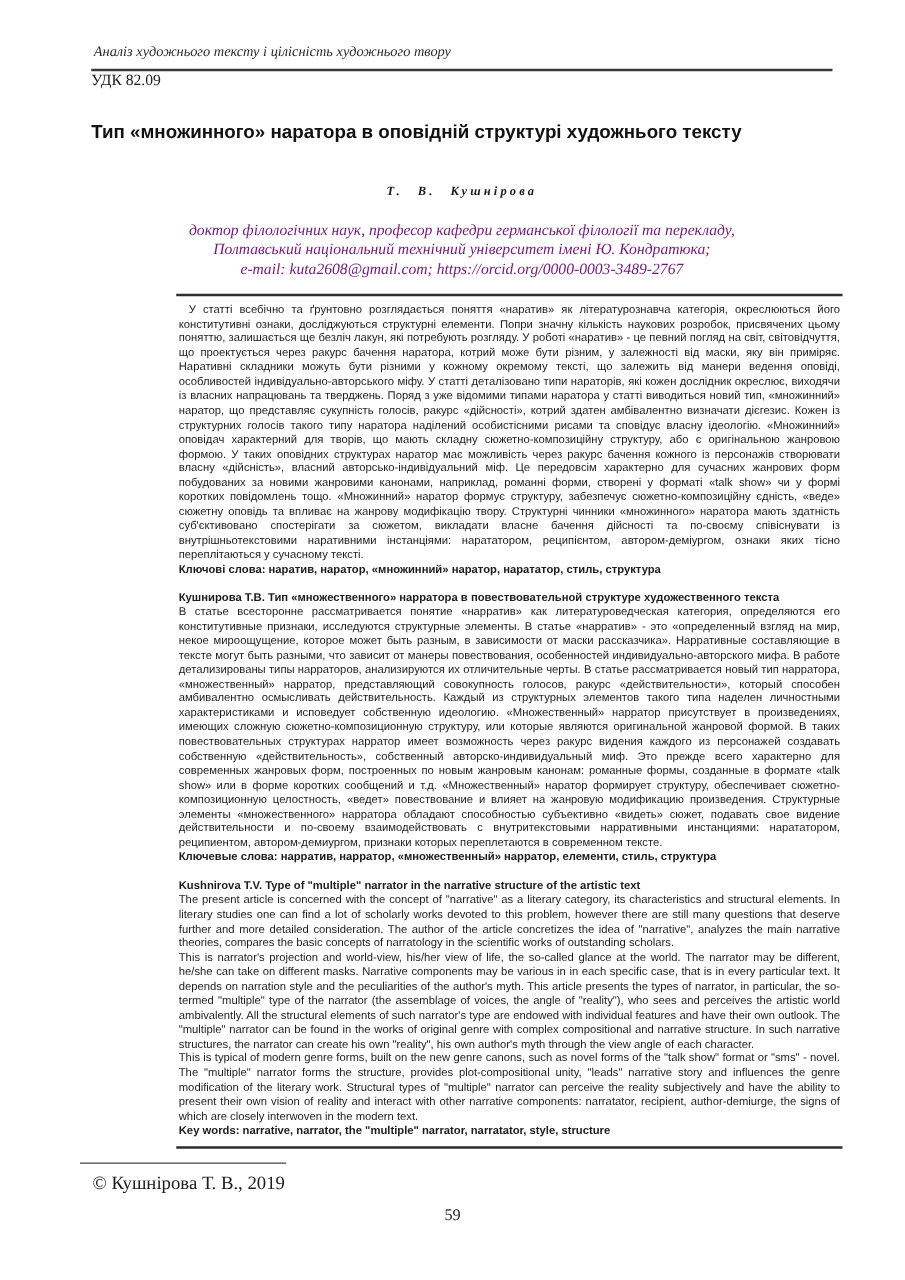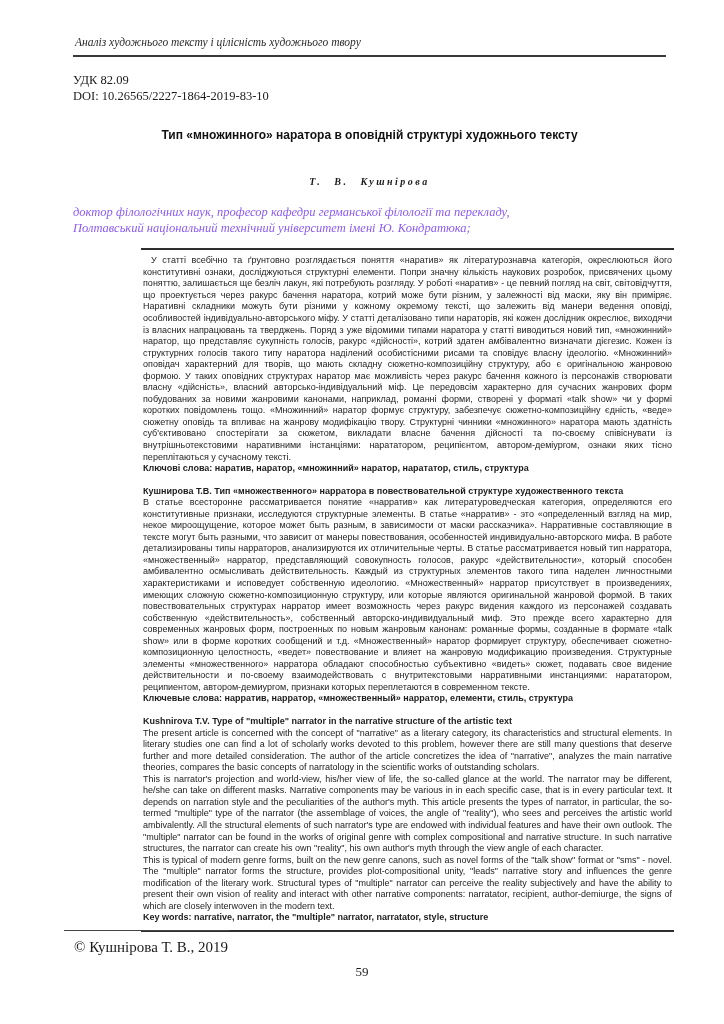--- a/index.html
+++ b/index.html
@@ -13,45 +13,45 @@
     box-sizing:border-box;
   }
   .content{padding:36px 58px 0 73px;}
   .running-head{
     font-style:italic;
     font-size:11.5px;
     color:#2a2a2a;
     padding-left:2px;
   }
   .head-rule{border:0;border-top:2px solid #3a3a3a;margin:7px 0 0 0;}
-  .meta{margin-top:16px;font-size:12.5px;line-height:1.25;}
+  .meta{font-size:12.5px;line-height:1.25;}
   .article-title{
     margin-top:24px;
-    text-align:center;
+    text-align:left;
     font-family:"Liberation Sans", sans-serif;
     font-weight:bold;
-    font-size:12px;
+    font-size:15px;
     color:#111;
   }
   .author{
     margin-top:34px;
     text-align:center;
     font-weight:bold;
     font-style:italic;
     font-size:10px;
     letter-spacing:2.5px;
     word-spacing:7px;
   }
   .affiliation{
     margin-top:18px;
-    text-align:left;
+    text-align:center;
     font-style:italic;
     font-size:12.5px;
     line-height:1.24;
-    color:#8b5cf6;
+    color:#701a75;
   }
   .abstract-block{
     margin:12px -8px 0 68px;
     border-top:2px solid #2e2e2e;
     border-bottom:2px solid #2e2e2e;
     padding:5px 2px 6px 2px;
     font-family:"Liberation Sans", sans-serif;
     font-size:9px;
     line-height:11.55px;
     text-align:justify;
@@ -71,30 +71,30 @@
 <body>
 
 <div class="page">
   <div class="content">
 
     <div class="running-head">Аналіз художнього тексту і цілісність художнього твору</div>
     <hr class="head-rule">
 
     <div class="meta">
       <div>УДК 82.09</div>
-      <div>DOI: 10.26565/2227-1864-2019-83-10</div>
     </div>
 
     <div class="article-title">Тип «множинного» наратора в оповідній структурі художнього тексту</div>
 
     <div class="author">Т. В. Кушнірова</div>
 
     <div class="affiliation">
       <div>доктор філологічних наук, професор кафедри германської філології та перекладу,</div>
       <div>Полтавський національний технічний університет імені Ю. Кондратюка;</div>
+      <div>e-mail: kuta2608@gmail.com; https://orcid.org/0000-0003-3489-2767</div>
     </div>
 
     <div class="abstract-block">
 
       <p class="para-indent">У статті всебічно та ґрунтовно розглядається поняття «наратив» як літературознавча категорія, окреслюються його конститутивні ознаки, досліджуються структурні елементи. Попри значну кількість наукових розробок, присвячених цьому поняттю, залишається ще безліч лакун, які потребують розгляду. У роботі «наратив» - це певний погляд на світ, світовідчуття, що проектується через ракурс бачення наратора, котрий може бути різним, у залежності від маски, яку він приміряє. Наративні складники можуть бути різними у кожному окремому тексті, що залежить від манери ведення оповіді, особливостей індивідуально-авторського міфу. У статті деталізовано типи нараторів, які кожен дослідник окреслює, виходячи із власних напрацювань та тверджень. Поряд з уже відомими типами наратора у статті виводиться новий тип, «множинний» наратор, що представляє сукупність голосів, ракурс «дійсності», котрий здатен амбівалентно визначати дієгезис. Кожен із структурних голосів такого типу наратора наділений особистісними рисами та сповідує власну ідеологію. «Множинний» оповідач характерний для творів, що мають складну сюжетно-композиційну структуру, або є оригінальною жанровою формою. У таких оповідних структурах наратор має можливість через ракурс бачення кожного із персонажів створювати власну «дійсність», власний авторсько-індивідуальний міф. Це передовсім характерно для сучасних жанрових форм побудованих за новими жанровими канонами, наприклад, романні форми, створені у форматі «talk show» чи у формі коротких повідомлень тощо. «Множинний» наратор формує структуру, забезпечує сюжетно-композиційну єдність, «веде» сюжетну оповідь та впливає на жанрову модифікацію твору. Структурні чинники «множинного» наратора мають здатність суб'єктивовано спостерігати за сюжетом, викладати власне бачення дійсності та по-своєму співіснувати із внутрішньотекстовими наративними інстанціями: нарататором, реципієнтом, автором-деміургом, ознаки яких тісно переплітаються у сучасному тексті.</p>
       <p class="kw">Ключові слова: наратив, наратор, «множинний» наратор, нарататор, стиль, структура</p>
 
       <div class="sect-gap"></div>
 
       <p class="sect-heading">Кушнирова Т.В. Тип «множественного» нарратора в повествовательной структуре художественного текста</p>

